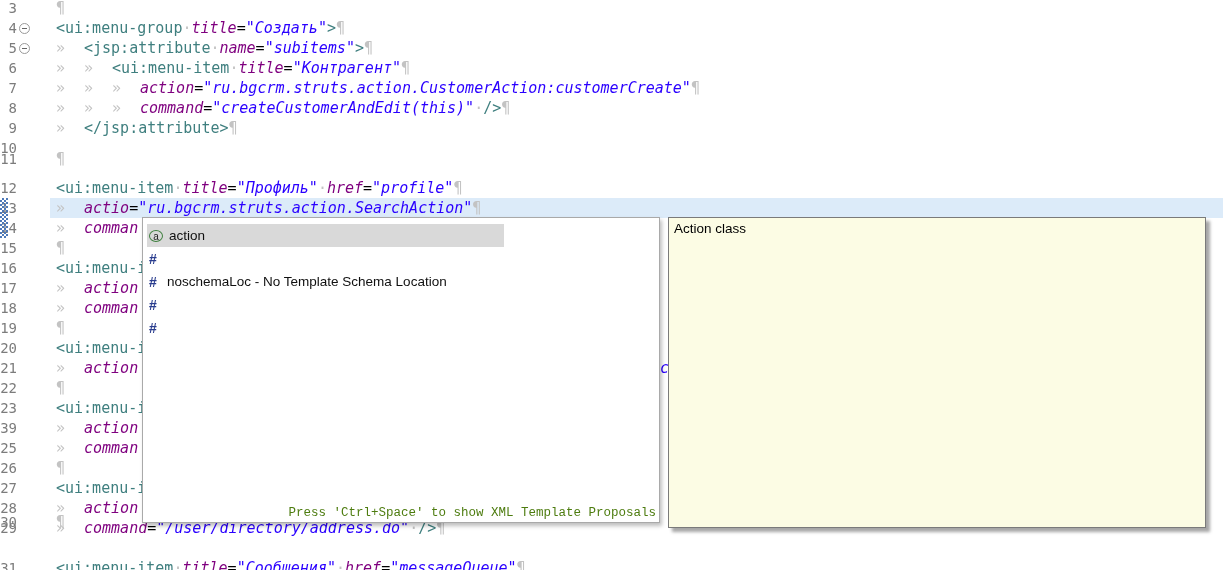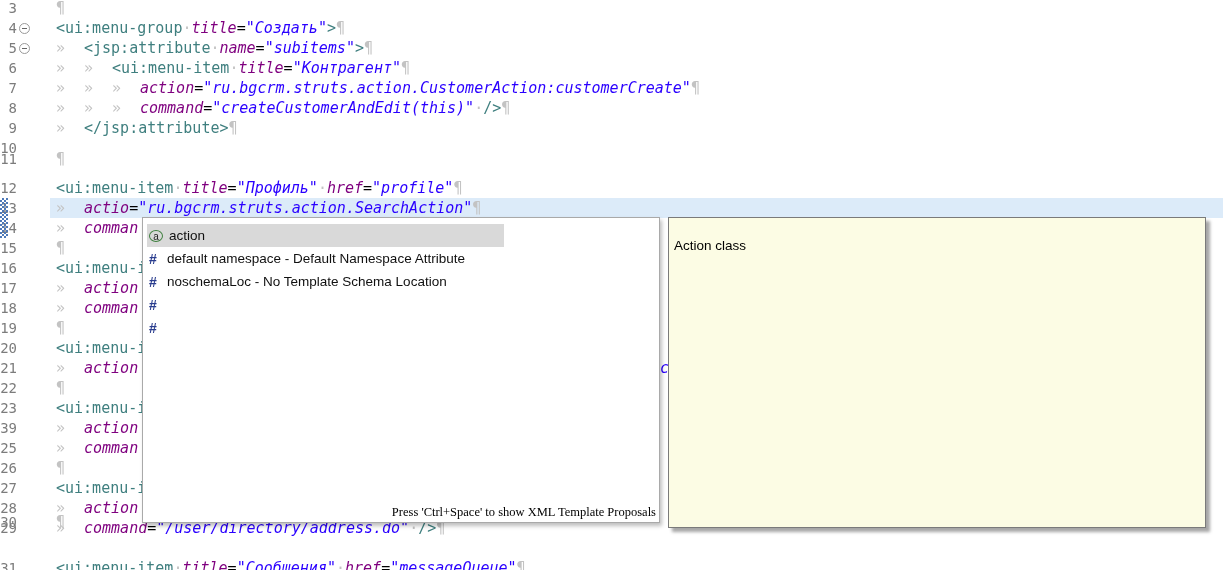--- a/index.html
+++ b/index.html
@@ -34,26 +34,26 @@
   #assist{position:absolute;left:142px;top:217px;width:518px;height:306px;box-sizing:border-box;
     background:#fff;border:1px solid #a9a9a9;z-index:2;box-shadow:2px 3px 4px rgba(0,0,0,0.25);}
   #assist-items{position:absolute;top:6px;left:4px;}
   .prop{position:relative;height:23px;width:357px;display:flex;align-items:center;padding-left:2px;box-sizing:border-box;}
   .prop.sel{background:var(--selection-bg);}
   .picon{flex:0 0 18px;width:18px;font-family:"Liberation Sans",sans-serif;}
   .picon.attribute{flex:0 0 14px;width:12px;height:12px;margin-right:6px;border:1px solid #3f7f3f;border-radius:50%;
     font-size:10px;line-height:11px;text-align:center;color:#1d1d1d;box-sizing:border-box;}
   .picon.template{color:#2b3e8f;font-weight:bold;font-size:14px;}
   .plabel{font-family:"Liberation Sans",sans-serif;font-size:13.5px;color:#101010;white-space:nowrap;}
-  #assist-footer{position:absolute;right:3px;bottom:2px;font-family:Liberation Serif, serif;
-    font-size:12.5px;color:#000000;white-space:nowrap;}
+  #assist-footer{position:absolute;right:3px;bottom:2px;font-family:Liberation Mono, monospace;
+    font-size:12.5px;color:#4d7c0f;white-space:nowrap;}
   
   #tooltip{position:absolute;left:668px;top:217px;width:538px;height:311px;box-sizing:border-box;
     background:var(--tooltip-bg);border:1px solid #7a7a7a;box-shadow:4px 4px 3px rgba(0,0,0,0.35);
-    padding:20px 5px;font-family:"Liberation Sans",sans-serif;font-size:13.5px;color:#000;z-index:3;}
+    padding:3px 5px;font-family:"Liberation Sans",sans-serif;font-size:13.5px;color:#000;z-index:3;}
 </style>
 </head>
 <body>
 
 <div id="editor">
   <div id="lines">
       <div class="row" style="top: -2px;"><span class="num">3</span><span class="code"><span class="tok pi">¶</span></span></div>
       <div class="row" style="top: 18px;"><span class="num">4</span><span class="fold"></span><span class="code"><span class="tok tag">&lt;ui:menu-group</span><span class="tok dot">·</span><span class="tok attr">title</span><span class="tok eq">=</span><span class="tok val">"Создать"</span><span class="tok tag">&gt;</span><span class="tok pi">¶</span></span></div>
       <div class="row" style="top: 38px;"><span class="num">5</span><span class="fold"></span><span class="code"><span class="tok tab">»</span><span class="tok tag">&lt;jsp:attribute</span><span class="tok dot">·</span><span class="tok attr">name</span><span class="tok eq">=</span><span class="tok val">"subitems"</span><span class="tok tag">&gt;</span><span class="tok pi">¶</span></span></div>
       <div class="row" style="top: 58px;"><span class="num">6</span><span class="code"><span class="tok tab">»</span><span class="tok tab">»</span><span class="tok tag">&lt;ui:menu-item</span><span class="tok dot">·</span><span class="tok attr">title</span><span class="tok eq">=</span><span class="tok val">"Контрагент"</span><span class="tok pi">¶</span></span></div>
@@ -88,21 +88,20 @@
 </div>
 
 <div id="assist">
   <div id="assist-items">
       <div class="prop sel">
         <span class="picon attribute">a</span>
         <span class="plabel">action</span>
       </div>
       <div class="prop">
         <span class="picon template">#</span>
-        <span class="plabel">default namespace - Default Namespace Attribute</span>
       </div>
       <div class="prop">
         <span class="picon template">#</span>
         <span class="plabel">noschemaLoc - No Template Schema Location</span>
       </div>
       <div class="prop">
         <span class="picon template">#</span>
       </div>
       <div class="prop">
         <span class="picon template">#</span>

